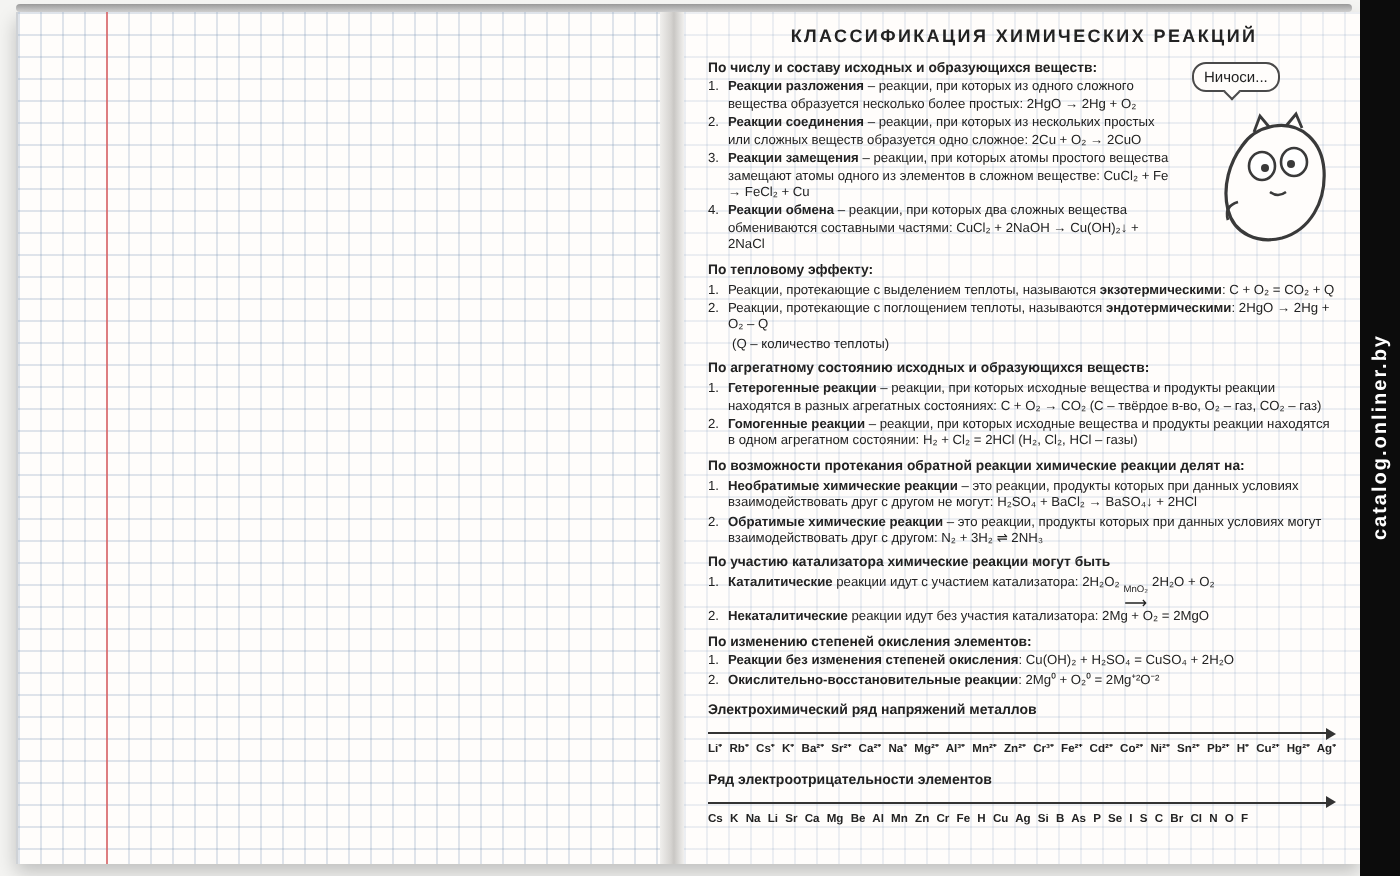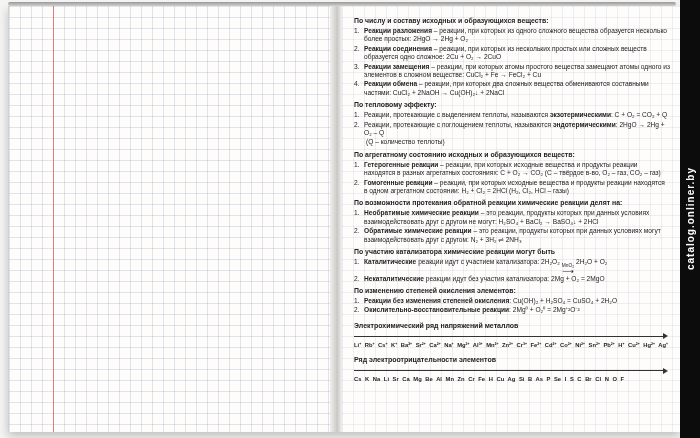--- a/index.html
+++ b/index.html
@@ -64,21 +64,36 @@
   <div class="top-edge"></div>
 
   <div class="notebook">
     <div class="page page-left">
       <div class="margin-line"></div>
     </div>
 
     <div class="spine"></div>
 
     <div class="page page-right">
-
+      <div class="title">КЛАССИФИКАЦИЯ  ХИМИЧЕСКИХ  РЕАКЦИЙ</div>
+
+      <div class="doodle">
+        <div class="bubble">Ничоси...</div>
+        <svg class="cat-svg" viewBox="0 0 60 70">
+          <path d="M20,11 L23,3 L28,9" fill="#fffdfb" stroke="#3a3a3a" stroke-width="1.4"></path>
+          <path d="M36,8 L41,2 L44,9" fill="#fffdfb" stroke="#3a3a3a" stroke-width="1.4"></path>
+          <path d="M30,8 C44,6 54,16 55,30 C56,46 48,60 34,64 C22,67 10,62 7,50 C4,38 8,26 14,18 C18,12 24,9 30,8 Z" fill="#fffdfb" stroke="#3a3a3a" stroke-width="1.6"></path>
+          <ellipse cx="24" cy="28" rx="6.5" ry="7" fill="#fff" stroke="#3a3a3a" stroke-width="1.3"></ellipse>
+          <ellipse cx="40" cy="26" rx="6.5" ry="7" fill="#fff" stroke="#3a3a3a" stroke-width="1.3"></ellipse>
+          <circle cx="25.5" cy="29" r="2" fill="#3a3a3a"></circle>
+          <circle cx="38.5" cy="27" r="2" fill="#3a3a3a"></circle>
+          <path d="M28,41 q4,3 8,0" fill="none" stroke="#3a3a3a" stroke-width="1.2"></path>
+          <path d="M12,46 q-7,2 -5,9" fill="none" stroke="#3a3a3a" stroke-width="1.4"></path>
+        </svg>
+      </div>
 
       <div class="section">
         <div class="sec-heading">По числу и составу исходных и образующихся веществ:</div>
         <div class="item">
             <span class="num">1.</span>
             <span class="txt"><span></span><b>Реакции разложения</b><span> – реакции, при которых из одного сложного вещества образуется несколько более простых: 2HgO → 2Hg + O₂</span></span>
           </div>
         <div class="item">
             <span class="num">2.</span>
             <span class="txt"><span></span><b>Реакции соединения</b><span> – реакции, при которых из нескольких простых или сложных веществ образуется одно сложное: 2Cu + O₂ → 2CuO</span></span>

